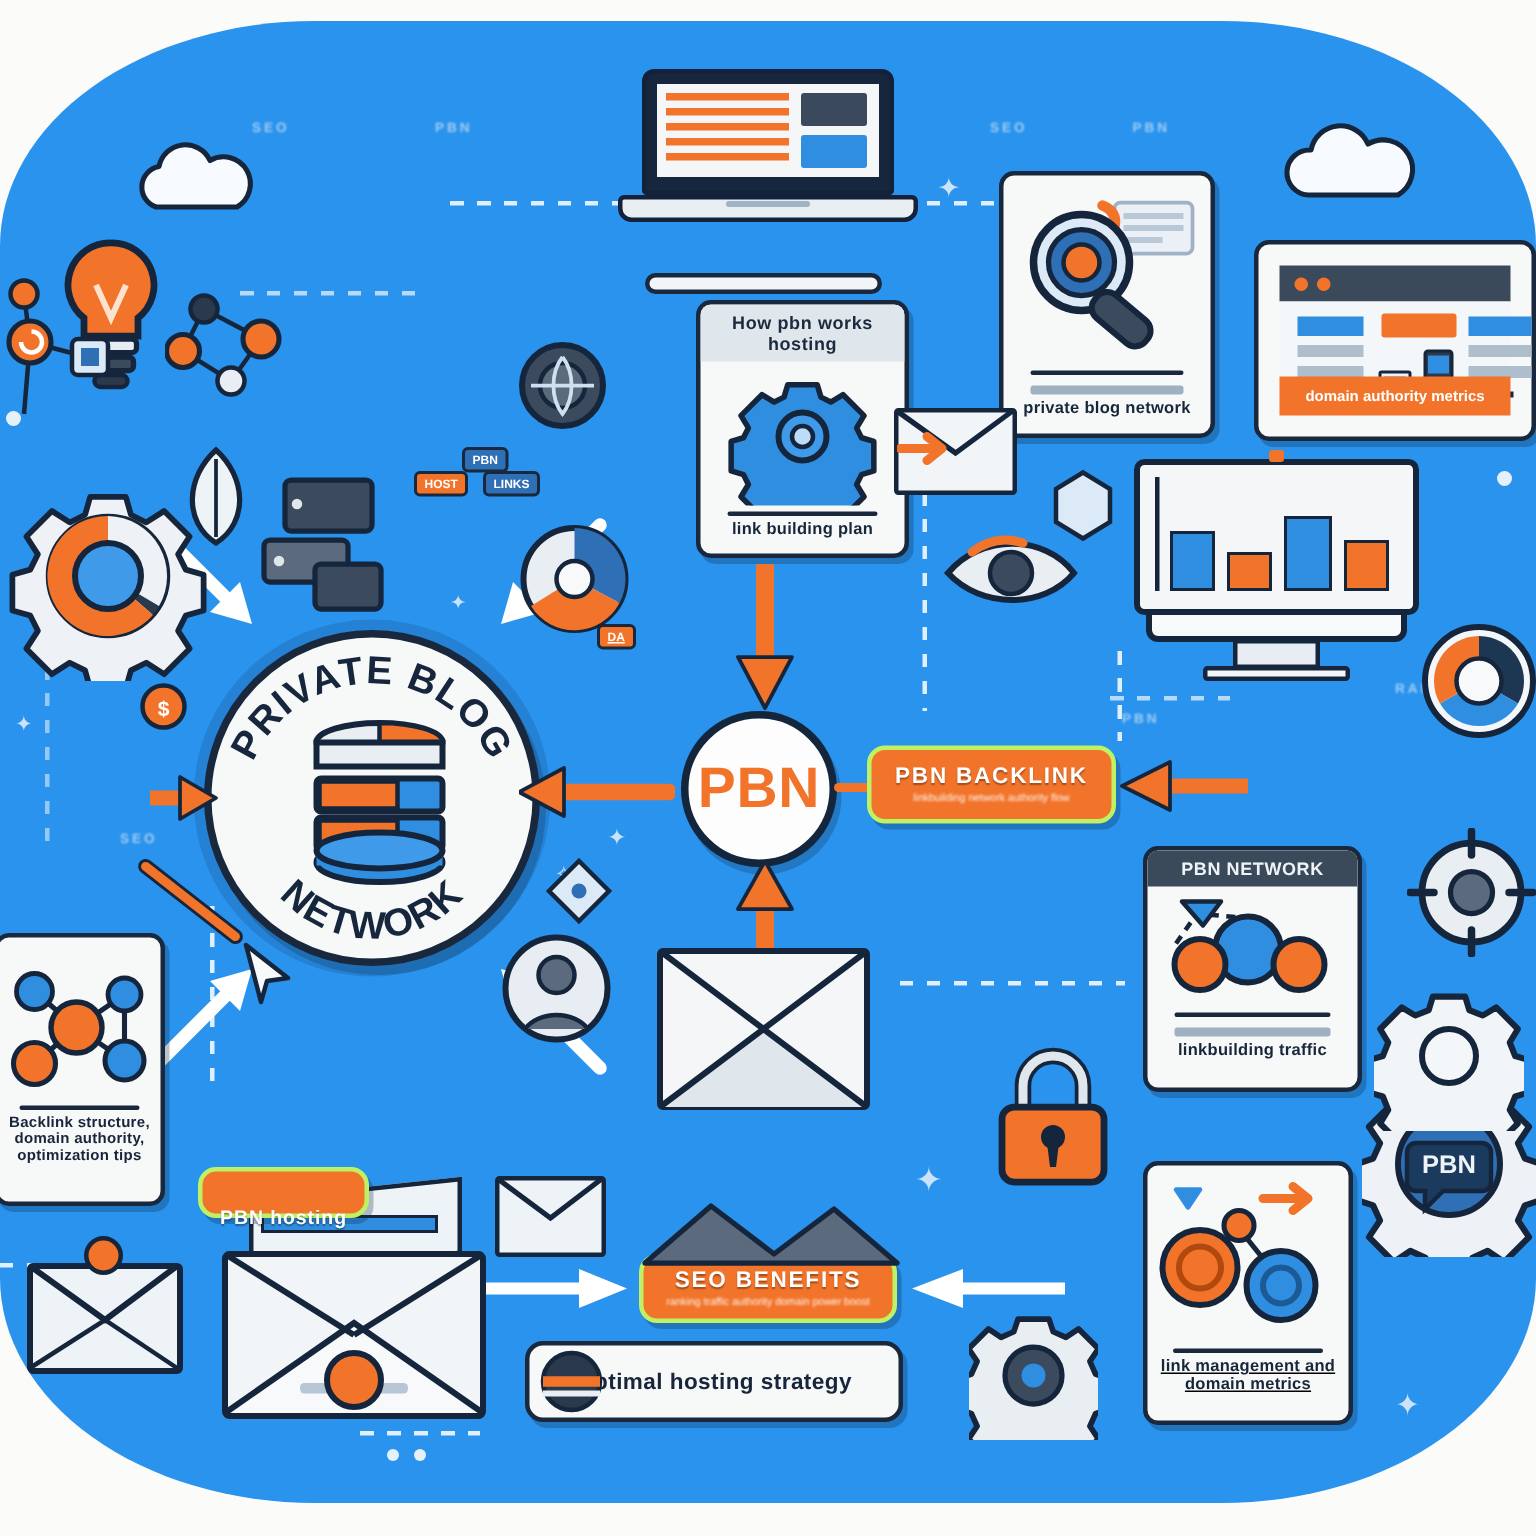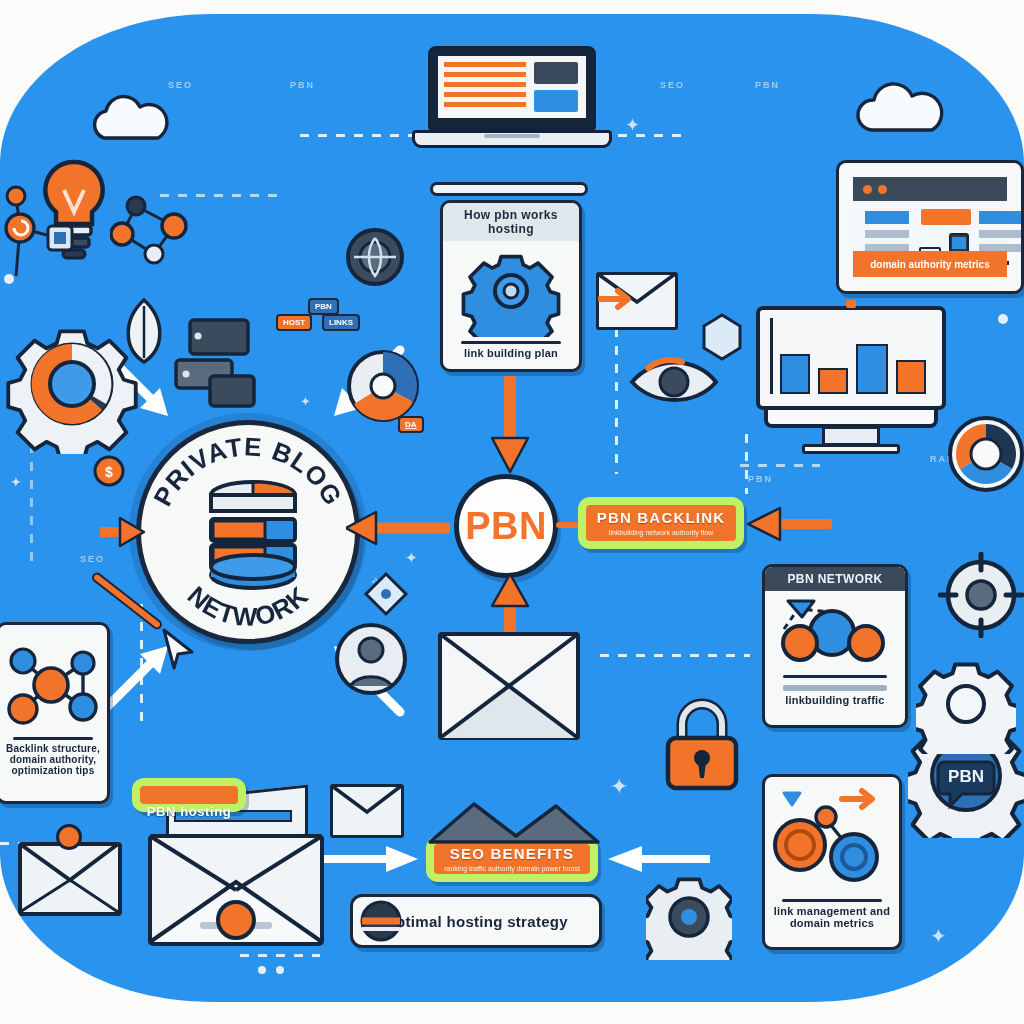--- a/index.html
+++ b/index.html
@@ -55,21 +55,21 @@
     font-size: 12px; font-weight: 700; letter-spacing: .4px;
     padding: 5px 4px; text-align: center;
     filter: blur(.3px);
   }
   .cardhead.light { background:#dfe6ec; color:#1b2a3d; }
 
   
   .pill {
     position: absolute;
     background: #f2742a;
-    border: 8px solid #bef264;
+    border: 3px solid #bef264;
     border-radius: 12px;
     box-shadow: 3px 4px 0 rgba(10,40,70,.28);
     display: flex; flex-direction: column;
     align-items: center; justify-content: center;
     color: #fff;
   }
   .pill .ptitle {
     font-size: 15px; font-weight: 800; letter-spacing: 1.2px;
     text-shadow: 0 1px 1px rgba(0,0,0,.35);
     filter: blur(.4px);
@@ -195,33 +195,49 @@
       <div style="position:absolute;left:32px;top:46px;width:82px;height:5px;background:#f2742a;"></div>
       <div style="position:absolute;left:32px;top:56px;width:82px;height:5px;background:#f2742a;"></div>
       <div style="position:absolute;left:122px;top:16px;width:44px;height:22px;background:#3a4a5c;border-radius:2px;"></div>
       <div style="position:absolute;left:122px;top:44px;width:44px;height:22px;background:#2f8ee0;border-radius:2px;"></div>
       <div style="position:absolute;left:0px;top:84px;width:200px;height:18px;background:#e9eef2;border:3px solid #13223a;border-radius:4px 4px 9px 9px;"></div>
       <div style="position:absolute;left:72px;top:88px;width:56px;height:4px;background:#9fb3c4;border-radius:2px;"></div>
     </div>
 
 
     <div class="abs" style="left:430px; top:168px; width:158px; height:14px; background:#f2f5f7; border:3px solid #19283d; border-radius:9px;"></div>
-    <div class="card" style="left:440px; top:186px; width:142px; height:172px;">
+    <div class="card" style="left:464px; top:186px; width:142px; height:172px;">
       <div class="cardhead light">How pbn works hosting</div>
       <svg width="100" height="92" style="margin-top:4px">
         <g transform="translate(50,46)">
           <path d="M-12-42 h24 l3 10 8 4 10-6 17 17 -6 10 4 8 10 3 v24 l-10 3 -4 8 6 10 -17 17 -10-6 -8 4 -3 10 h-24 l-3-10 -8-4 -10 6 -17-17 6-10 -4-8 -10-3 v-24 l10-3 4-8 -6-10 17-17 10 6 8-4 z" transform="scale(.82)" fill="#2f8ee0" stroke="#15263c" stroke-width="4.5" stroke-linejoin="round"></path>
           <circle r="16" fill="#3f9bea" stroke="#15263c" stroke-width="4"></circle>
           <circle r="7" fill="#bcdcf7" stroke="#15263c" stroke-width="3"></circle>
         </g>
       </svg>
       <div class="rule"></div>
       <div class="cap">link building plan</div>
     </div>
 
+    <div class="card" style="left:666px; top:100px; width:144px; height:178px; padding-top:6px;">
+      <svg width="126" height="120">
+        <rect x="68" y="12" width="52" height="34" rx="4" fill="#eaf0f6" stroke="#9fb3c4" stroke-width="2.5"></rect>
+        <rect x="74" y="19" width="40" height="4" fill="#b9c8d6"></rect>
+        <rect x="74" y="27" width="40" height="4" fill="#b9c8d6"></rect>
+        <rect x="74" y="35" width="26" height="4" fill="#b9c8d6"></rect>
+        <path d="M60 14 q10 4 8 14" stroke="#f2742a" stroke-width="7" fill="none" stroke-linecap="round"></path>
+        <circle cx="46" cy="52" r="32" fill="#dce9f6" stroke="#15263c" stroke-width="5"></circle>
+        <circle cx="46" cy="52" r="22" fill="#2f6fb5" stroke="#15263c" stroke-width="3.5"></circle>
+        <circle cx="46" cy="52" r="12" fill="#f2742a" stroke="#15263c" stroke-width="3"></circle>
+        <rect x="62" y="68" width="44" height="20" rx="9" transform="rotate(40 62 68)" fill="#3b4a5c" stroke="#15263c" stroke-width="4"></rect>
+      </svg>
+      <div class="rule"></div>
+      <div class="rule grey"></div>
+      <div class="cap">private blog network</div>
+    </div>
 
     <div class="card" style="left:836px; top:146px; width:188px; height:134px; padding:14px;">
       <div style="width:100%;height:24px;background:#3b4a5a;display:flex;align-items:center;gap:6px;padding-left:10px;">
         <span style="width:9px;height:9px;border-radius:50%;background:#f2742a;display:block;"></span>
         <span style="width:9px;height:9px;border-radius:50%;background:#f2742a;display:block;"></span>
       </div>
       <div style="width:100%;flex:1;background:#f4f7f9;position:relative;">
         <div style="position:absolute;left:12px;top:10px;width:44px;height:13px;background:#2f8ee0;"></div>
         <div style="position:absolute;left:12px;top:29px;width:44px;height:8px;background:#aebecd;"></div>
         <div style="position:absolute;left:12px;top:43px;width:44px;height:8px;background:#aebecd;"></div>
@@ -372,21 +388,21 @@
         <path d="M32 48 L62 26 L96 48" stroke="#15263c" stroke-width="3.4" fill="none"></path>
         <circle cx="62" cy="38" r="22" fill="#2f8ee0" stroke="#15263c" stroke-width="4"></circle>
         <circle cx="30" cy="48" r="17" fill="#f2742a" stroke="#15263c" stroke-width="4"></circle>
         <circle cx="96" cy="48" r="17" fill="#f2742a" stroke="#15263c" stroke-width="4"></circle>
       </svg>
       <div class="rule"></div>
       <div class="rule grey"></div>
       <div class="cap">linkbuilding traffic</div>
     </div>
 
-    <div class="card" style="left:762px; top:760px; width:140px; height:176px; padding-top:10px;">
+    <div class="card" style="left:762px; top:760px; width:140px; height:176px; padding-top:10px;text-decoration:underline;">
       <svg width="124" height="108">
         <path d="M14 6 L30 6 L22 18 Z" fill="#2f8ee0" stroke="#2f8ee0" stroke-width="3" stroke-linejoin="round"></path>
         <path d="M72 12 L98 12 M92 4 L102 12 L92 20" stroke="#f2742a" stroke-width="6" fill="none" stroke-linecap="round" stroke-linejoin="round"></path>
         <path d="M32 56 L56 32 L80 62" stroke="#15263c" stroke-width="3.4" fill="none"></path>
         <circle cx="56" cy="30" r="10" fill="#f2742a" stroke="#15263c" stroke-width="3.4"></circle>
         <circle cx="30" cy="58" r="25" fill="#f2742a" stroke="#15263c" stroke-width="4"></circle>
         <circle cx="30" cy="58" r="14" fill="none" stroke="#b1480e" stroke-width="4"></circle>
         <circle cx="84" cy="70" r="23" fill="#2f8ee0" stroke="#15263c" stroke-width="4"></circle>
         <circle cx="84" cy="70" r="12" fill="none" stroke="#1b5a95" stroke-width="4"></circle>
       </svg>

